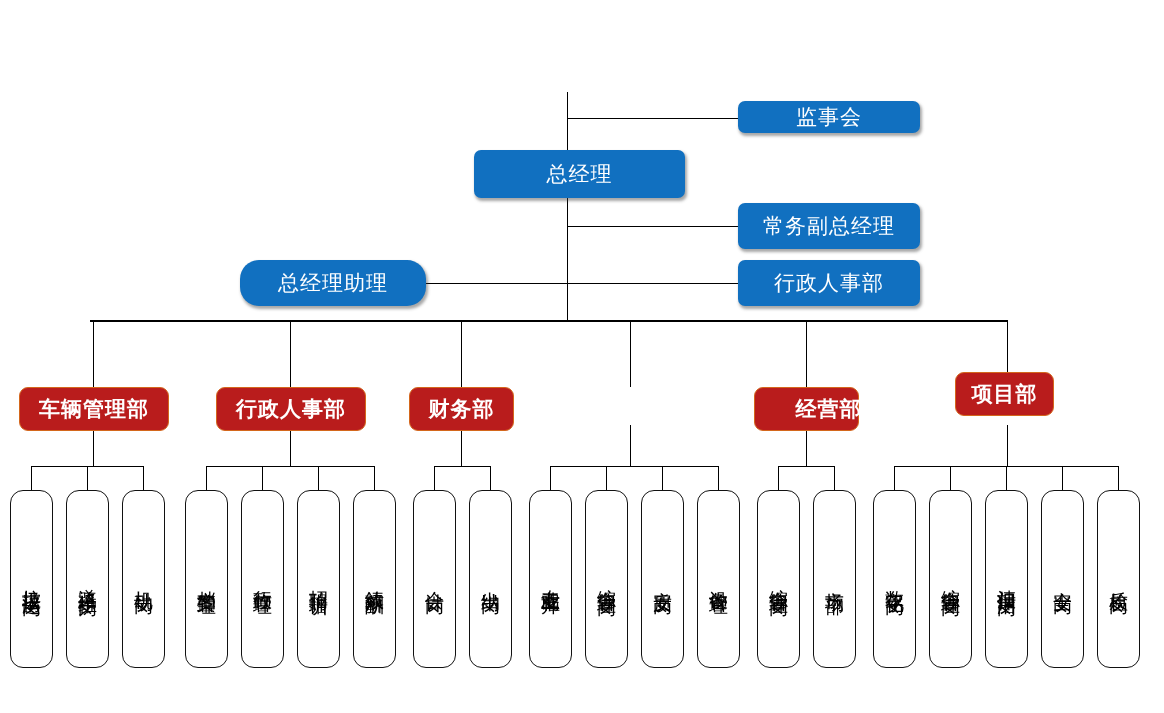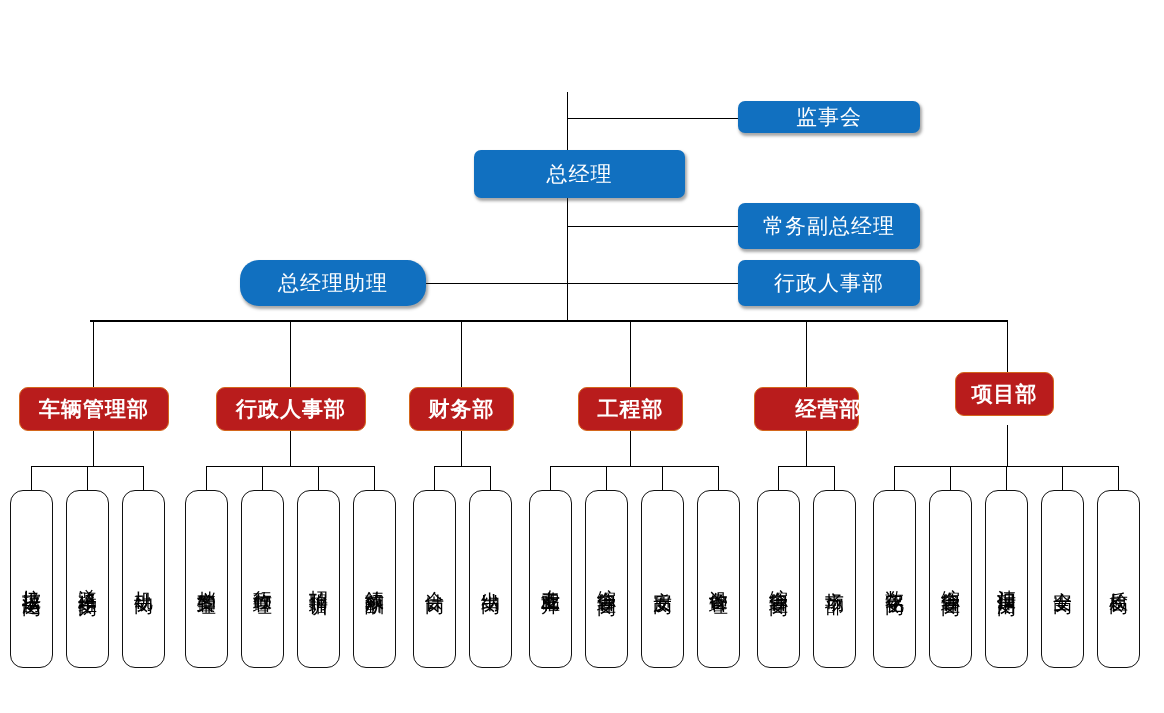--- a/index.html
+++ b/index.html
@@ -144,21 +144,20 @@
 
   <div class="node-blue" style="left:738px;top:203px;width:182px;height:46px;">常务副总经理</div>
 
   <div class="node-blue" style="left:738px;top:260px;width:182px;height:46px;">行政人事部</div>
 
   <div class="node-blue" style="left:240px;top:260px;width:186px;height:46px;border-radius:19px;">总经理助理</div>
 
   <div class="node-orange" style="left:19px;top:387px;width:150px;height:44px;">车辆管理部</div>
   <div class="node-orange" style="left:409px;top:387px;width:105px;height:44px;">财务部</div>
   <div class="node-orange" style="left:216px;top:387px;width:150px;height:44px;">行政人事部</div>
-  <div class="node-orange" style="left:578px;top:387px;width:105px;height:44px;">工程部</div>
   <div class="node-orange" style="left:754px;top:387px;width:105px;height:44px;padding-left:44px;">经营部</div>
   <div class="node-orange" style="left:955px;top:372px;width:99px;height:44px;">项目部</div>
 
   <div>
     <div class="node-leaf" style="left:10px;top:490px;width:43px;height:178px;">
         <span class="vtext">垃圾清运岗</span>
       </div>
     <div class="node-leaf" style="left:66px;top:490px;width:43px;height:178px;">
         <span class="vtext">道路维护岗</span>
       </div>

